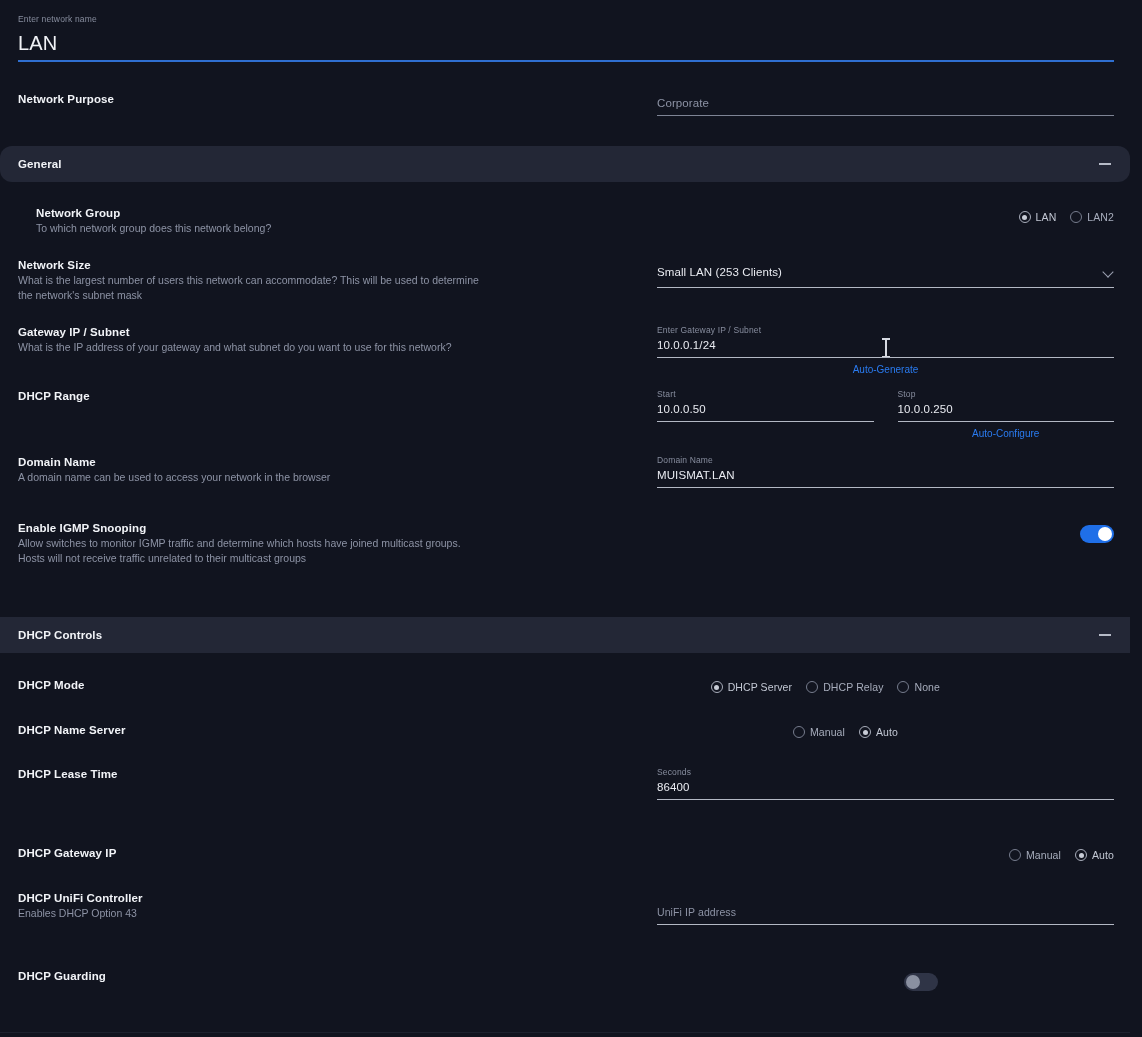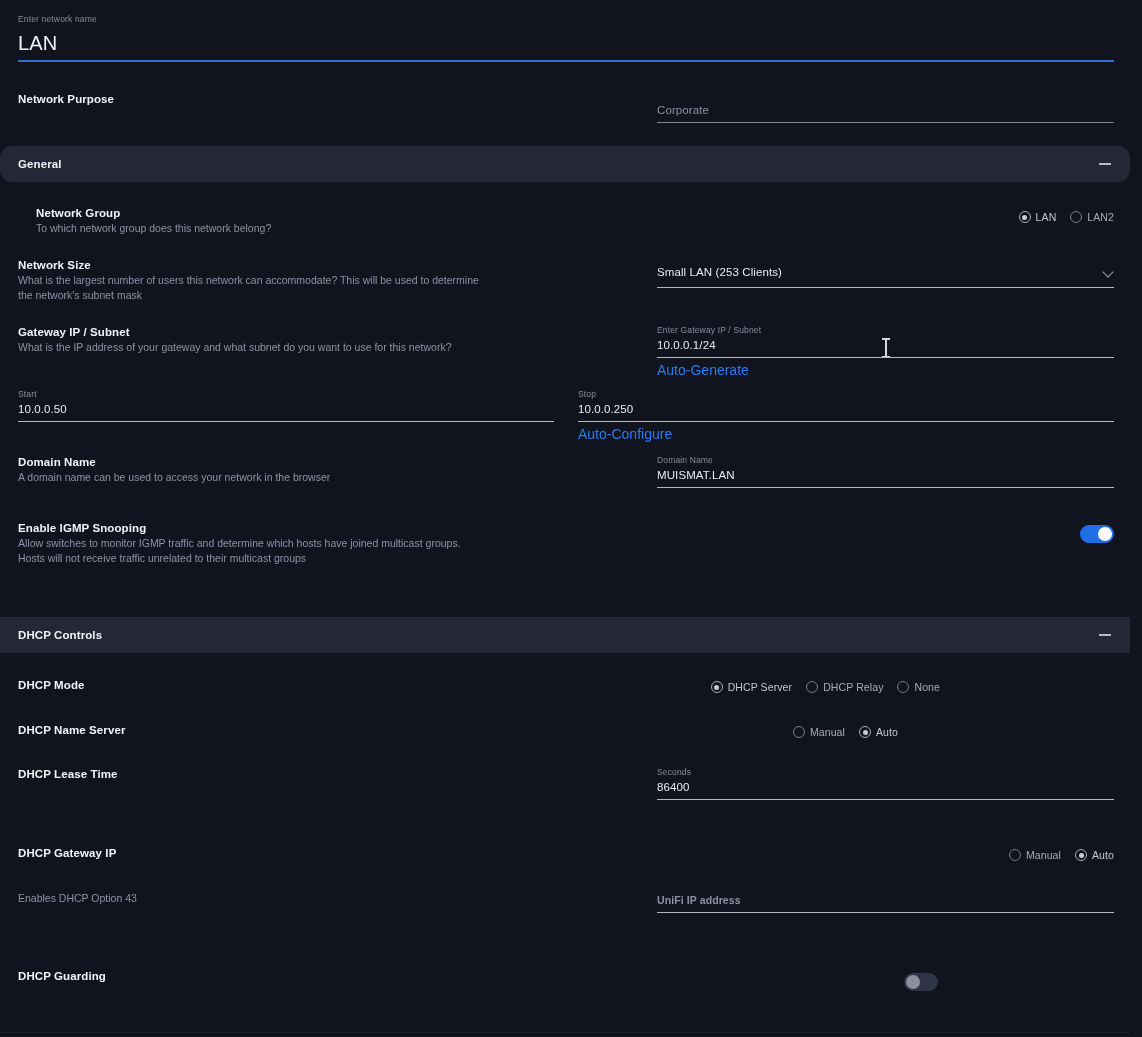--- a/index.html
+++ b/index.html
@@ -89,22 +89,22 @@
   .tf-value.muted { color: #8d93a5; }
   .tf-value.placeholder { color: #8d93a5; font-size: 10.5px; }
   .tf-line {
     height: 1px;
     background: #b3b8c4;
     margin-top: 3px;
   }
   .tf-line.dim { background: #7e8495; }
 
   .tf-action {
-    text-align: left;
-    font-size: 14px;
+    text-align: center;
+    font-size: 10px;
     color: #2a7bf0;
     line-height: 14px;
     padding-top: 5px;
     cursor: pointer;
   }
 
   
   .sel { position: relative; }
   .sel-row {
     display: flex;
@@ -270,21 +270,21 @@
     <div class="name-caption">Enter network name</div>
     <div class="name-value">LAN</div>
     <div class="name-underline"></div>
   </div>
 
   <div class="row" style="position:absolute; left:0; top:92px; width:1142px;">
     <div class="col-label">
       <div class="lbl-title">Network Purpose</div>
     </div>
     <div class="col-field" style="padding-right:10px;">
-      <div class="tf" style="margin-top:9px;">
+      <div class="tf" style="margin-top:2px;">
         <span class="tf-value muted">Corporate</span>
         <div class="tf-line dim"></div>
       </div>
     </div>
   </div>
 
   <div class="sec-head" style="top:146px;border-radius:12px;">
     <span class="sec-title">General</span>
     <span class="collapse-icon"></span>
   </div>
@@ -333,20 +333,23 @@
       <div class="tf">
         <span class="tf-caption">Enter Gateway IP / Subnet</span>
         <span class="tf-value">10.0.0.1/24</span>
         <div class="tf-line"></div>
       </div>
       <div class="tf-action">Auto-Generate</div>
     </div>
   </div>
 
   <div class="row" style="position:absolute; left:0; top:389px; width:1142px;">
+    <div class="col-label">
+      <div class="lbl-title">DHCP Range</div>
+    </div>
     <div class="col-field" style="padding-right:10px; display:flex; gap:24px;">
       <div class="tf" style="flex:1;">
         <span class="tf-caption">Start</span>
         <span class="tf-value">10.0.0.50</span>
         <div class="tf-line"></div>
       </div>
       <div style="flex:1;">
         <div class="tf">
           <span class="tf-caption">Stop</span>
           <span class="tf-value">10.0.0.250</span>
@@ -456,24 +459,25 @@
         <span class="radio-opt on">
           <span class="radio-dot"></span>
           <span class="radio-label">Auto</span>
         </span>
       </div>
     </div>
   </div>
 
   <div class="row" style="position:absolute; left:0; top:891px; width:1142px;">
     <div class="col-label">
+      <div class="lbl-title">DHCP UniFi Controller</div>
       <div class="lbl-desc">Enables DHCP Option 43</div>
     </div>
     <div class="col-field" style="padding-right:10px;">
-      <div class="tf" style="font-weight:bold;">
+      <div class="tf" style="margin-top:12px;">
         <span class="tf-value placeholder">UniFi IP address</span>
         <div class="tf-line"></div>
       </div>
     </div>
   </div>
 
   <div class="row" style="position:absolute; left:0; top:969px; width:966px;">
     <div class="col-label">
       <div class="lbl-title">DHCP Guarding</div>
     </div>

